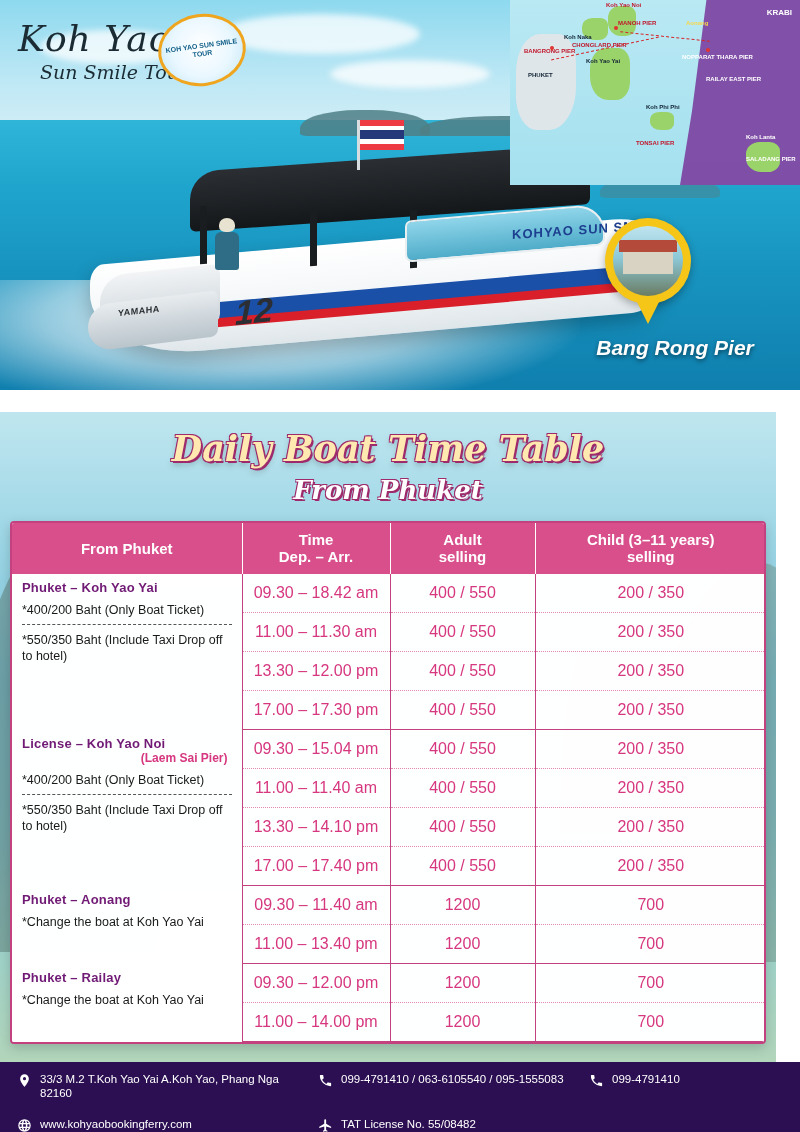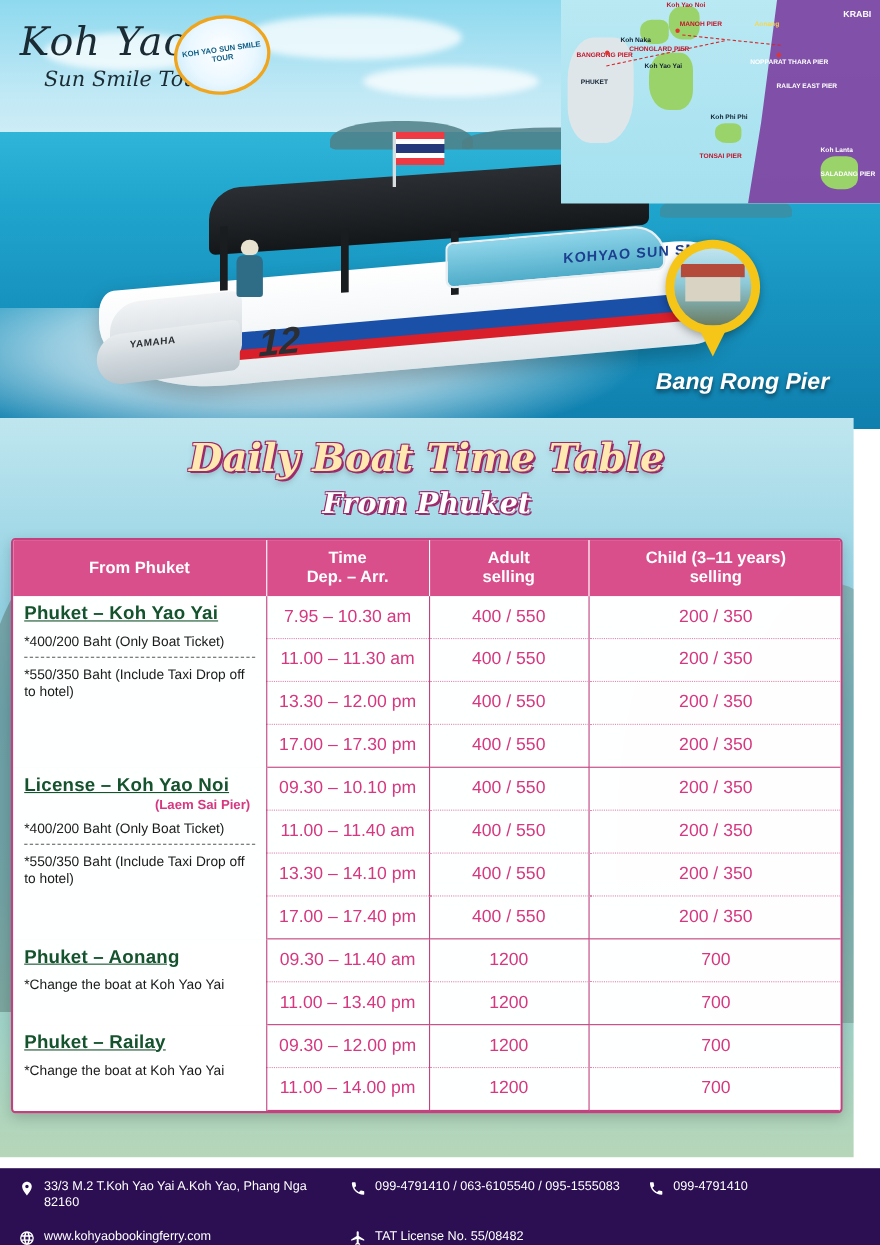--- a/index.html
+++ b/index.html
@@ -177,21 +177,21 @@
     border-left: 14px solid transparent; border-right: 14px solid transparent;
     border-top: 28px solid #f5c518;
   }
   .pin-caption {
     position: absolute; left: -30px; top: 118px; width: 200px; text-align: center;
     color: #ffffff; font-size: 21px; font-weight: bold; text-shadow: 0 2px 4px rgba(0,0,0,.5);
   }
 
   
   .body-sec {
-    position: absolute; left: 0; top: 380px; width: 776px; height: 672px;
+    position: absolute; left: 0; top: 412px; width: 776px; height: 672px;
     background: linear-gradient(180deg,#bfe6ef 0%, #9fd7e6 18%, #7cc6dc 40%, #86c9d6 62%, #9ed2c9 80%, #b6d6b8 100%);
     overflow: hidden;
   }
   .bg-cliff {
     position: absolute; background: #5f7f7a; opacity: .55;
     border-radius: 50% 50% 6% 6% / 80% 80% 8% 8%;
   }
   .bg-cliff2 { background: #6d8c80; opacity: .45; }
 
   .title-main {
@@ -235,21 +235,21 @@
     text-align: center; color: #d6377f; font-size: 16px;
     border-right: 1.5px solid #c2417e;
     border-bottom: 1px dotted #e487b2;
     background: rgba(255,255,255,.86);
     height: 39px;
   }
   td.child-cell { border-right: none; }
   tr.group-end td { border-bottom: 1.5px solid #c2417e; }
 
   .route-name {
-    color: #14532d; font-size: 17px; font-weight: bold; letter-spacing: .2px; text-decoration: underline;
+    color: #701a75; font-size: 13px; font-weight: bold; letter-spacing: .2px;
   }
   .route-sub {
     color: #d6377f; font-size: 12px; font-weight: bold; text-align: right; padding-right: 6px;
   }
   .route-note {
     color: #1a1a1a; font-size: 12.5px; line-height: 1.25; margin-top: 8px;
   }
   .route-dash {
     border-top: 1px dashed #555; margin: 6px 2px 4px 0;
   }
@@ -397,21 +397,21 @@
         </thead>
         <tbody>
 
           <tr>
             <td class="route-cell" rowspan="4">
               <div class="route-name">Phuket – Koh Yao Yai</div>
               <div class="route-note">*400/200 Baht (Only Boat Ticket)</div>
               <div class="route-dash"></div>
               <div class="route-note">*550/350 Baht (Include Taxi Drop off to hotel)</div>
             </td>
-            <td class="time-cell">7.95 – 10.30 am</td>
+            <td class="time-cell">09.30 – 18.42 am</td>
             <td class="adult-cell">400 / 550</td>
             <td class="child-cell">200 / 350</td>
           </tr>
           <tr>
             <td class="time-cell">11.00 – 11.30 am</td>
             <td class="adult-cell">400 / 550</td>
             <td class="child-cell">200 / 350</td>
           </tr>
           <tr>
             <td class="time-cell">13.30 – 12.00 pm</td>
@@ -425,21 +425,21 @@
           </tr>
 
           <tr>
             <td class="route-cell" rowspan="4">
               <div class="route-name">License – Koh Yao Noi</div>
               <div class="route-sub">(Laem Sai Pier)</div>
               <div class="route-note">*400/200 Baht (Only Boat Ticket)</div>
               <div class="route-dash"></div>
               <div class="route-note">*550/350 Baht (Include Taxi Drop off to hotel)</div>
             </td>
-            <td class="time-cell">09.30 – 10.10 pm</td>
+            <td class="time-cell">09.30 – 15.04 pm</td>
             <td class="adult-cell">400 / 550</td>
             <td class="child-cell">200 / 350</td>
           </tr>
           <tr>
             <td class="time-cell">11.00 – 11.40 am</td>
             <td class="adult-cell">400 / 550</td>
             <td class="child-cell">200 / 350</td>
           </tr>
           <tr>
             <td class="time-cell">13.30 – 14.10 pm</td>

